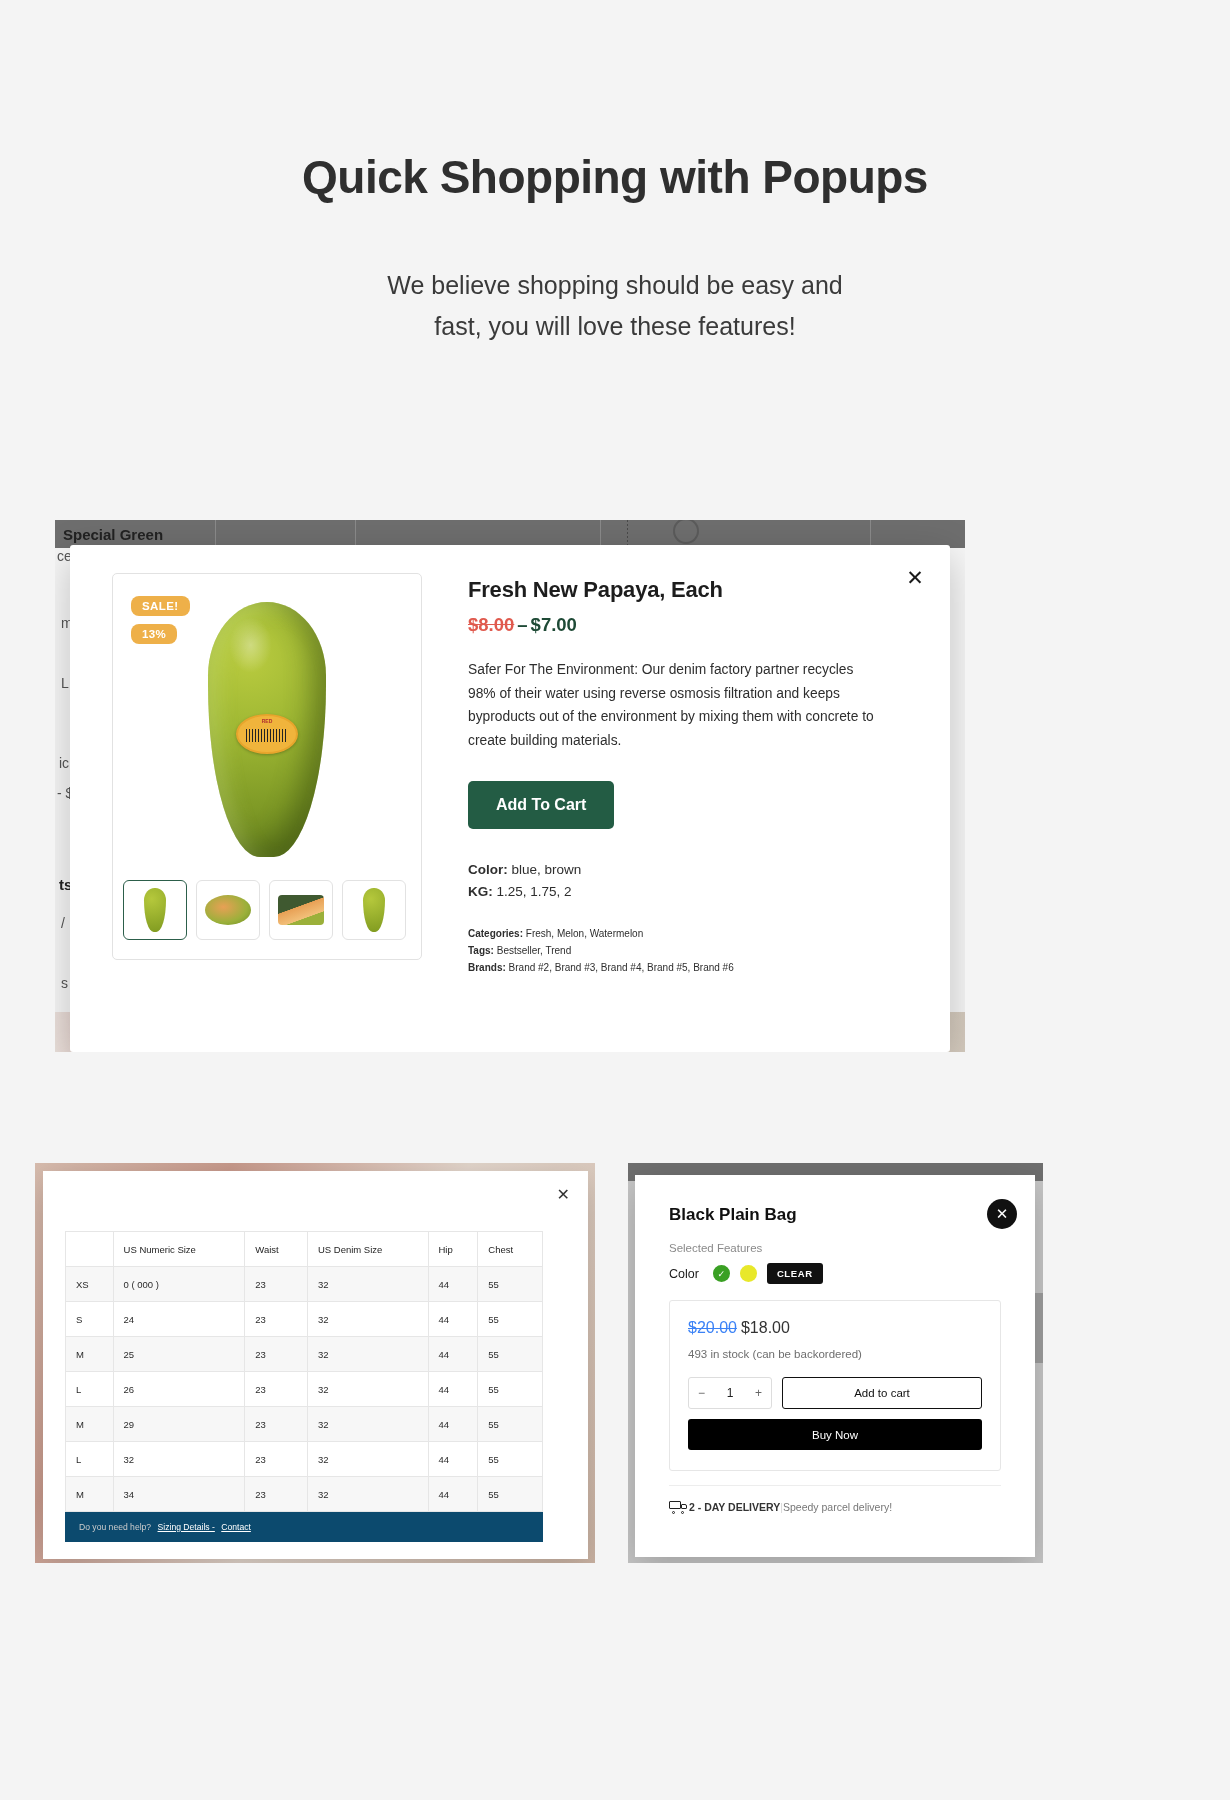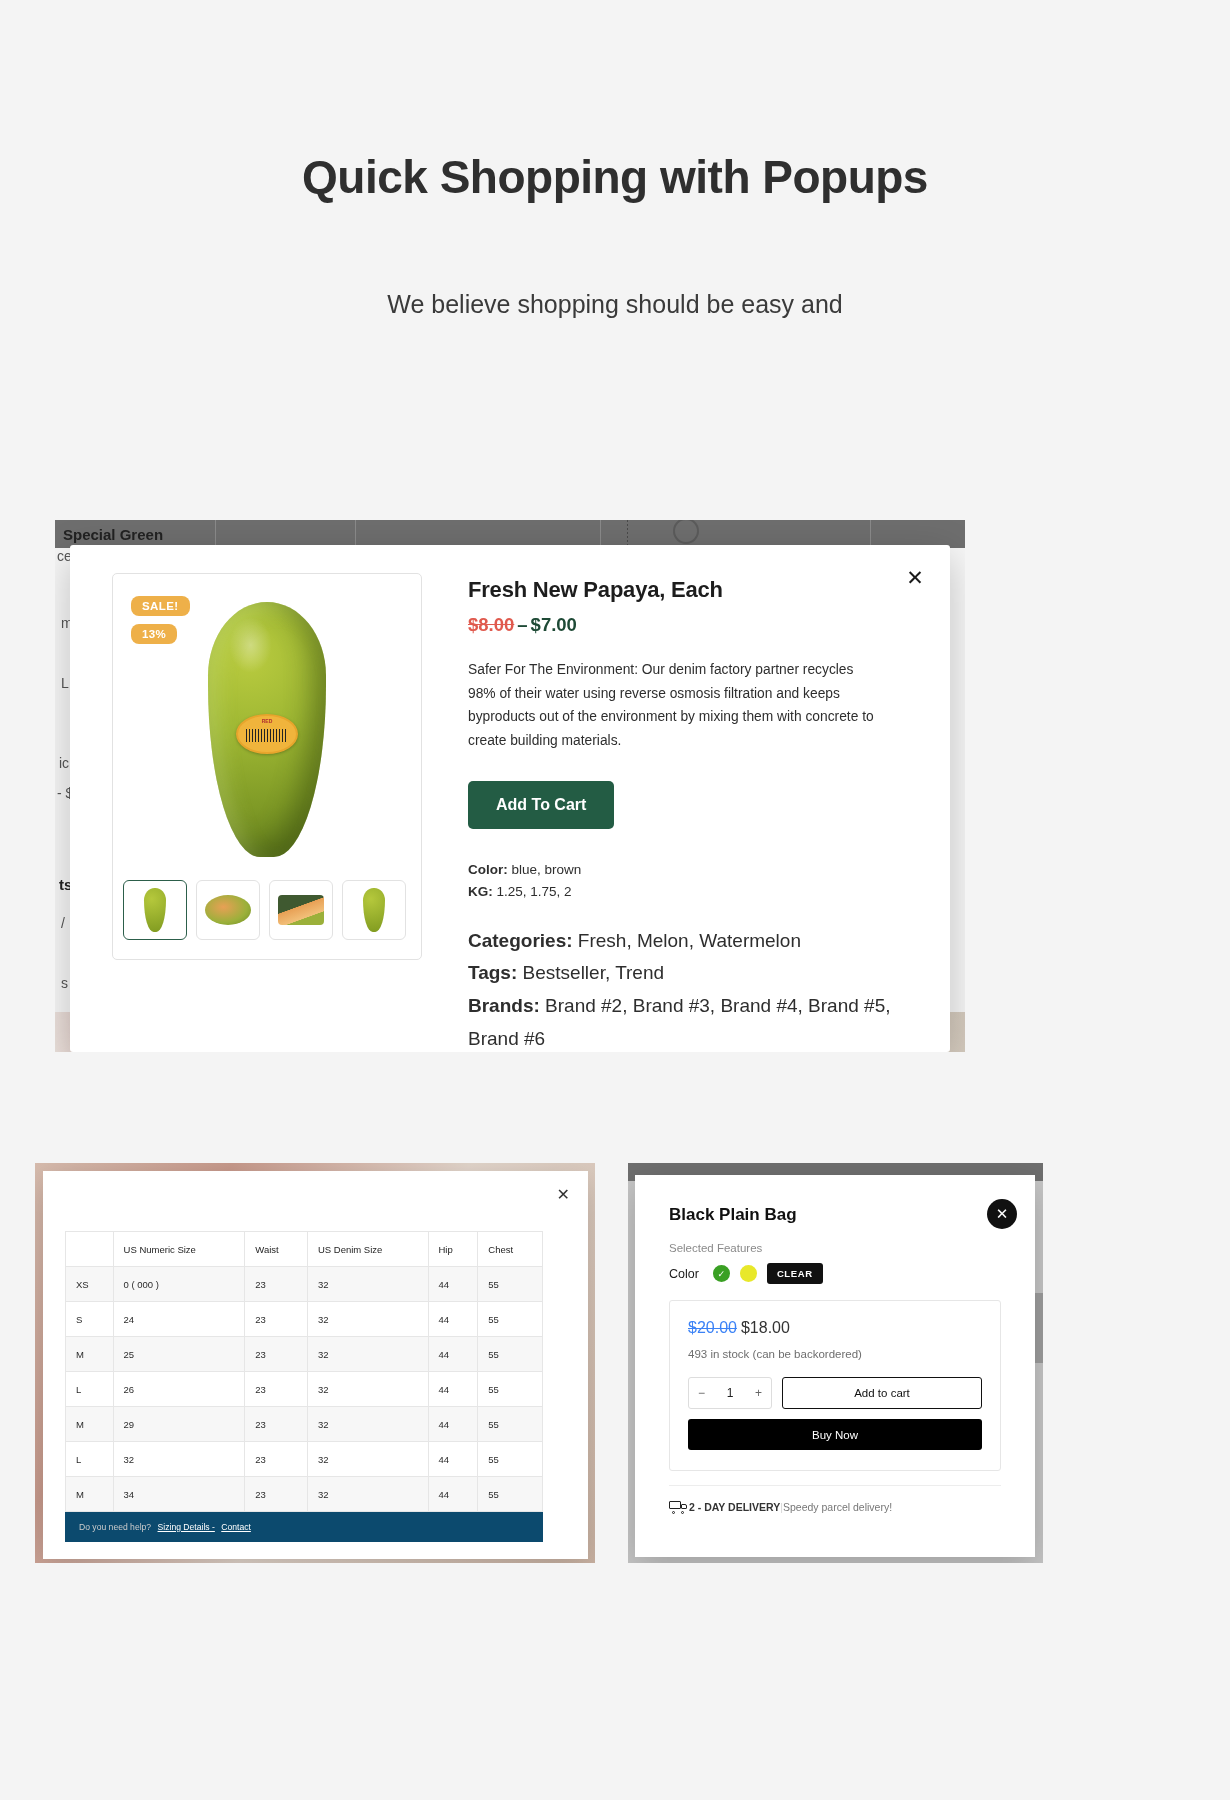--- a/index.html
+++ b/index.html
@@ -13,21 +13,21 @@
 
   
   .hero { padding-top: 150px; text-align: center; }
   .hero h1 {
     font-size: 46px;
     font-weight: 700;
     color: #2f2f2f;
     letter-spacing: -0.5px;
   }
   .hero .sub {
-    margin-top: 80px;
+    margin-top: 61px;
     font-size: 25px;
     line-height: 1.62;
     color: #3a3a3a;
     font-weight: 400;
   }
 
   
   .showcase1 {
     position: absolute;
     left: 55px; top: 520px;
@@ -156,21 +156,21 @@
     margin-top: 28px;
     background: #235c44; color: #fff;
     border: none; border-radius: 5px;
     font-size: 16px; font-weight: 600;
     padding: 15px 28px;
     cursor: pointer;
     font-family: inherit;
   }
   .attrs { margin-top: 30px; font-size: 13.5px; color: #2e2e2e; line-height: 1.62; }
   .attrs b { font-weight: 700; }
-  .meta { margin-top: 22px; font-size: 19px; color: #2e2e2e; line-height: 1.72; }
+  .meta { margin-top: 22px; font-size: 10px; color: #2e2e2e; line-height: 1.72; }
   .meta b { font-weight: 700; }
 
   
   .showcase2 {
     position:absolute; left: 35px; top: 1163px;
     width: 560px; height: 400px;
     background: #b9b9b9;
     overflow:hidden;
   }
   .sc2-bg { position:absolute; inset:0;
@@ -270,20 +270,21 @@
   .delivery .bar { color:#d5d5d5; }
   .delivery .speed { color:#777; }
 </style>
 </head>
 <body>
 
 <div class="hero">
   <h1>Quick Shopping with Popups</h1>
   <div class="sub">
     <div>We believe shopping should be easy and</div>
+    <div>fast, you will love these features!</div>
   </div>
 </div>
 
 <div class="showcase1">
   <div class="bg-page">
     <div class="bg-topbar">
       <div class="seg" style="left:160px"></div>
       <div class="seg" style="left:300px"></div>
       <div class="seg" style="left:545px"></div>
       <div class="seg" style="left:815px"></div>

